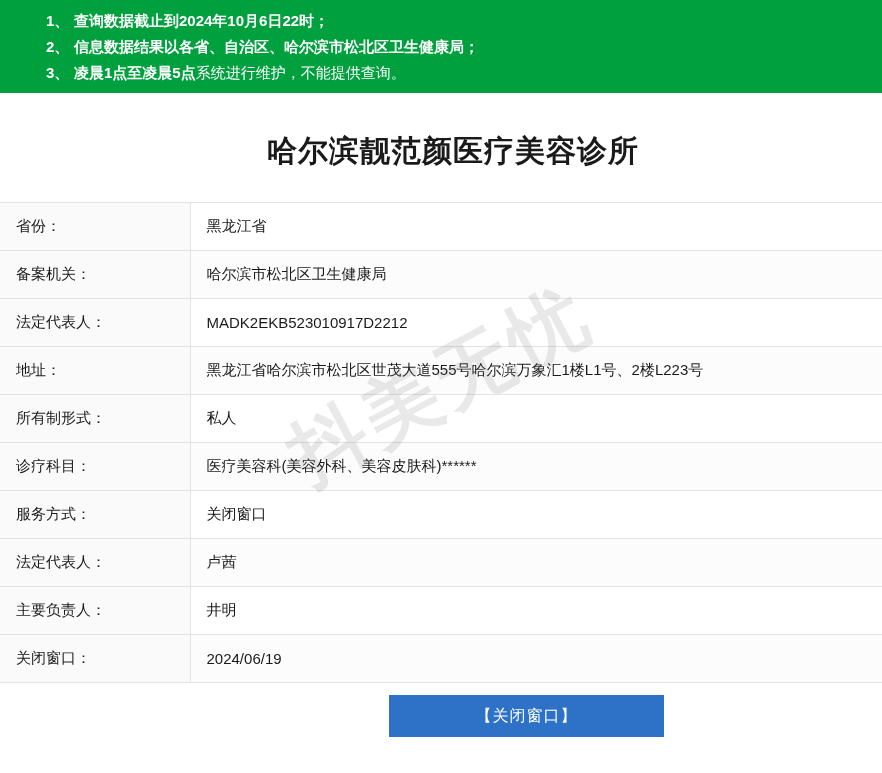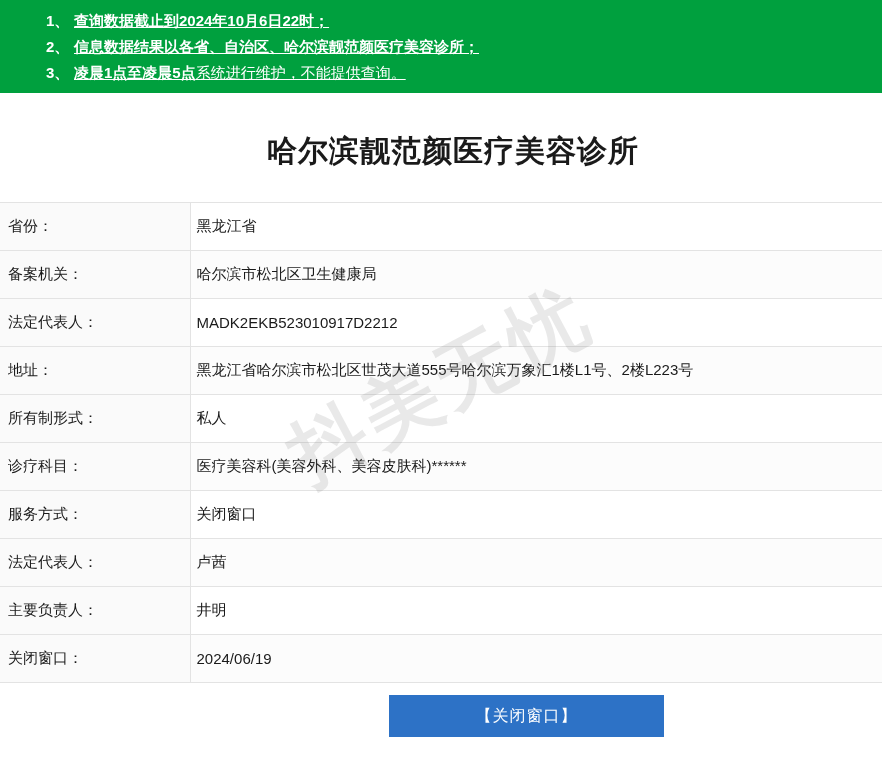--- a/index.html
+++ b/index.html
@@ -33,21 +33,21 @@
     font-weight: bold;
     line-height: 26px;
     padding-left: 46px;
     white-space: nowrap;
   }
   .notice-num {
     width: 28px;
     flex: 0 0 auto;
     font-weight: bold;
   }
-  .notice-text { font-weight: bold; text-decoration: underline; }
+  .notice-text { font-weight: bold; }
   .notice-text .thin { font-weight: normal; }
 
   
   .title {
     text-align: center;
     font-size: 30px;
     font-weight: bold;
     color: #1a1a1a;
     letter-spacing: 1px;
     padding: 38px 0 30px 0;
@@ -65,26 +65,26 @@
   .info-table td {
     border-top: 1px solid #e3e3e3;
     border-bottom: 1px solid #e3e3e3;
     font-size: 15px;
     color: #1a1a1a;
     vertical-align: middle;
     background: transparent;
   }
   .info-table td.label {
     width: 190px;
-    padding-left: 8px;
+    padding-left: 16px;
     background: rgba(248,248,248,0.75);
     border-right: 1px solid #e3e3e3;
   }
   .info-table td.value {
-    padding-left: 6px;
+    padding-left: 16px;
   }
   .info-table tr:nth-child(even) td.value { background: rgba(250,250,250,0.6); }
 
   
   .watermark {
     position: absolute;
     left: 0; top: 0;
     width: 882px;
     height: 773px;
     pointer-events: none;
@@ -135,21 +135,21 @@
 
 <div id="page">
 
   <div class="notice">
     <div class="notice-line">
       <span class="notice-num">1、</span>
       <span class="notice-text"><span>查询数据截止到</span><span>2024年10月6日22时</span><span>；</span></span>
     </div>
     <div class="notice-line">
       <span class="notice-num">2、</span>
-      <span class="notice-text">信息数据结果以各省、自治区、哈尔滨靓范颜医疗美容诊所；</span>
+      <span class="notice-text">信息数据结果以各省、自治区、哈尔滨市松北区卫生健康局；</span>
     </div>
     <div class="notice-line">
       <span class="notice-num">3、</span>
       <span class="notice-text"><span>凌晨1点至凌晨5点</span><span class="thin">系统进行维护，不能提供查询。</span></span>
     </div>
   </div>
 
   <div class="title">哈尔滨靓范颜医疗美容诊所</div>
 
   <div class="watermark">

